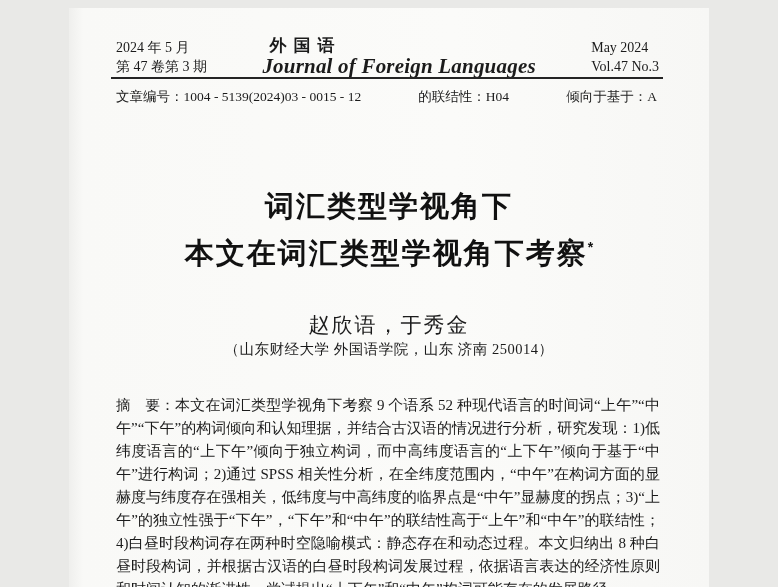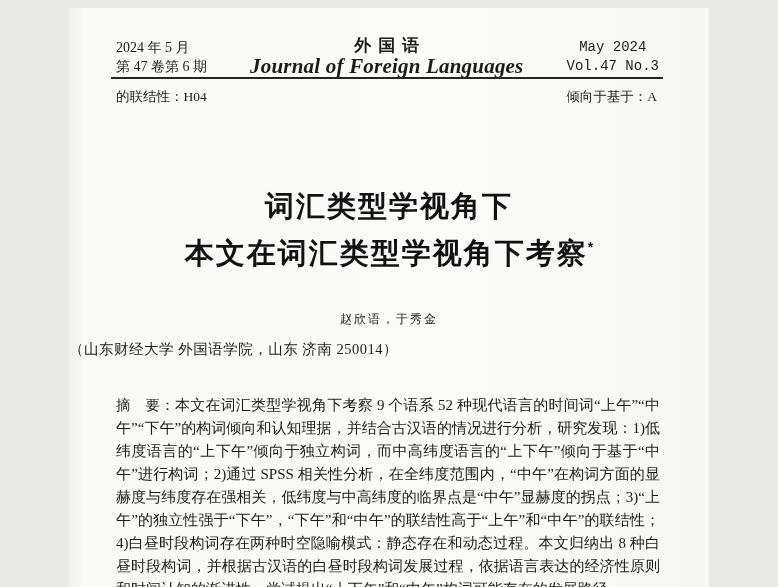--- a/index.html
+++ b/index.html
@@ -13,22 +13,22 @@
     font-family:"Liberation Serif","DejaVu Serif",serif;
     overflow:hidden;
   }
   
   .header-row{
     position:absolute;top:28px;left:47px;right:50px;
     display:flex;justify-content:space-between;align-items:flex-end;
   }
   .hdr-col{font-size:14px;line-height:19px;white-space:nowrap;}
   .hdr-left{text-align:left;}
-  .hdr-right{text-align:center;font-family:Liberation Mono, monospace;}
-  .hdr-center{text-align:center;}
+  .hdr-right{text-align:left;}
+  .hdr-center{text-align:left;}
   .journal-cn{
     font-size:17px;font-weight:bold;letter-spacing:7px;
     line-height:20px;margin-left:7px;
   }
   .journal-en{
     font-size:21px;font-weight:bold;font-style:italic;
     line-height:20px;letter-spacing:0.2px;
   }
   .rule{
     position:absolute;top:69px;left:42px;right:46px;height:2px;
@@ -43,25 +43,25 @@
   .title{
     position:absolute;top:178px;left:0;right:0;margin:0;
     text-align:center;
     font-family:"Liberation Sans","DejaVu Sans",sans-serif;
     font-weight:bold;font-size:29px;line-height:41px;letter-spacing:2px;
     color:#111;
   }
   .title sup{font-size:14px;letter-spacing:0;vertical-align:super;}
   .authors{
     position:absolute;top:303px;left:0;right:0;margin:0;
-    text-align:center;font-size:12px;letter-spacing:2px;
+    text-align:center;font-size:21px;letter-spacing:2px;
   }
   .affiliation{
     position:absolute;top:332px;left:0;right:0;margin:0;
-    text-align:left;font-size:14.5px;letter-spacing:0.5px;
+    text-align:center;font-size:14.5px;letter-spacing:0.5px;
   }
   
   .abstract{
     position:absolute;top:386px;left:47px;right:49px;
     font-size:15px;line-height:23px;text-align:justify;
   }
   .abs-label,.kw-label{
     font-weight:normal;font-style:normal;
     font-family:"Liberation Sans","DejaVu Sans",sans-serif;
     font-size:14.5px;
@@ -71,35 +71,36 @@
   p{margin:0;}
 </style>
 </head>
 <body>
 
 <div class="page">
 
   <div class="header-row">
     <div class="hdr-col hdr-left">
       <div>2024 年 5 月</div>
-      <div>第 47 卷第 6 期</div>
+      <div>第 47 卷第 3 期</div>
     </div>
     <div class="hdr-col hdr-center">
       <div class="journal-cn">外国语</div>
       <div class="journal-en">Journal of Foreign Languages</div>
     </div>
     <div class="hdr-col hdr-right">
       <div>May 2024</div>
       <div>Vol.47 No.3</div>
     </div>
   </div>
 
   <div class="rule"></div>
 
   <div class="meta-row">
+    <div><span>文章编号：</span><span>1004 - 5139(2024)03 - 0015 - 12</span></div>
     <div><span>的联结性：</span><span>H04</span></div>
     <div><span>倾向于基于：</span><span>A</span></div>
   </div>
 
   <h1 class="title">
     <span>词汇类型学视角下</span><br>
     <span>本文在词汇类型学视角下考察</span><sup>*</sup>
   </h1>
 
   <p class="authors">赵欣语，于秀金</p>

